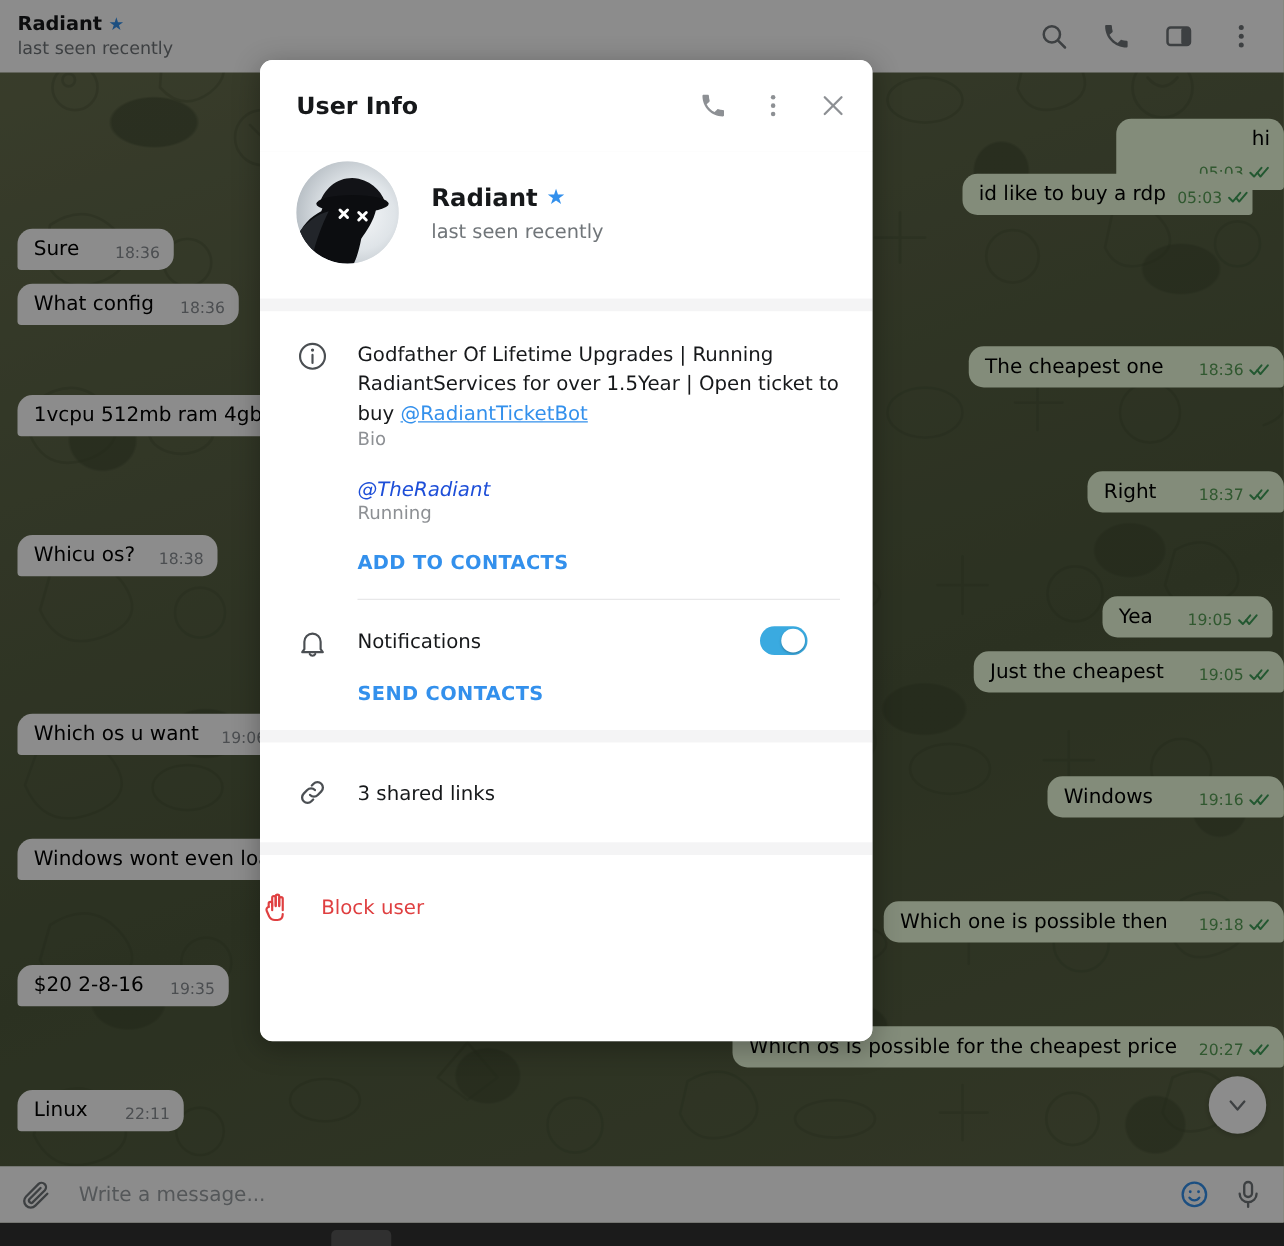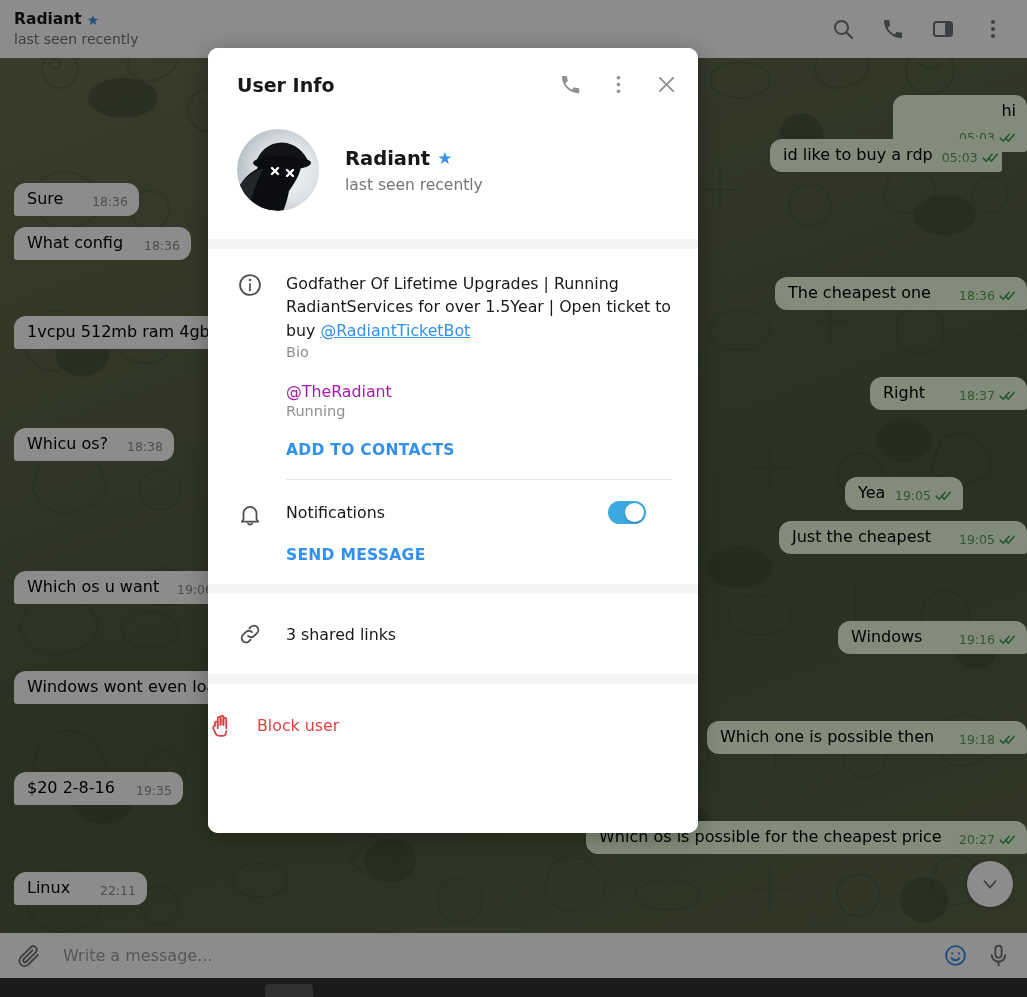--- a/index.html
+++ b/index.html
@@ -196,21 +196,21 @@
     display: flex; justify-content: flex-start; padding-top: 2px;
   }
   .row-icon svg { width: 26px; height: 26px; color: #4b4f53; }
   .row-body { flex: 1; padding-right: 26px; }
 
   .bio-block { padding-top: 23px; }
   .bio-text { font-size: 15.8px; color: #16181a; line-height: 1.48; }
   .bio-text a { color: #3390ec; text-decoration: underline; cursor: pointer; }
   .sub-label { font-size: 14.5px; color: #8d9094; margin-top: 2px; }
   .uname-block { margin-top: 22px; }
-  .uname { font-size: 15.8px; color: #a21caf; }
+  .uname { font-size: 15.8px; color: #1d4ed8; font-style: italic; }
 
   .link-action {
     font-size: 15.5px; font-weight: bold; color: #3390ec;
     letter-spacing: .3px; cursor: pointer;
     margin-top: 22px; padding-bottom: 20px;
   }
   .divider { height: 1px; background: #e8e8e9; margin-left: 0; }
 
   .notif-row {
     display: flex; align-items: center;
@@ -395,21 +395,21 @@
             <polyline points="8 6.8 11 10.4 18 2.2"></polyline>
           </svg>
         </span>
       </div>
       <div class="msg in" style="left: 14px; top: 370px; width: 160px;">
         <span class="txt">Whicu os?</span>
         <span class="meta" style="margin-left: auto;">
           <span class="time">18:38</span>
         </span>
       </div>
-      <div class="msg out" style="left: 845px; top: 419px; width: 118px;">
+      <div class="msg out" style="left: 882px; top: 419px; width: 136px;">
         <span class="txt">Yea</span>
         <span class="meta" style="margin-left: auto;">
           <span class="time">19:05</span>
           <svg class="ticks" viewBox="0 0 20 12" fill="none" stroke="currentColor" stroke-width="1.9" stroke-linecap="round" stroke-linejoin="round">
             <polyline points="1.5 6.8 5 10.4 12 2.2"></polyline>
             <polyline points="8 6.8 11 10.4 18 2.2"></polyline>
           </svg>
         </span>
       </div>
       <div class="msg out" style="left: 779px; top: 463px; width: 248px;">
@@ -626,21 +626,21 @@
               <path d="M10 19.6a2.2 2.2 0 0 0 4 0"></path>
           </svg>
         </div>
         <div class="row-body">
           <div class="notif-row">
             <div class="notif-label">Notifications</div>
             <div class="toggle">
               <div class="knob"></div>
             </div>
           </div>
-          <div class="link-action">SEND MESSAGE</div>
+          <div class="link-action">SEND CONTACTS</div>
         </div>
       </div>
     </div>
 
     <div class="gap"></div>
 
     <div class="dlg-section">
       <div class="row">
         <div class="row-icon shared-row">
           <svg viewBox="0 0 24 24" fill="none" stroke="currentColor" stroke-width="1.7" stroke-linecap="round">

